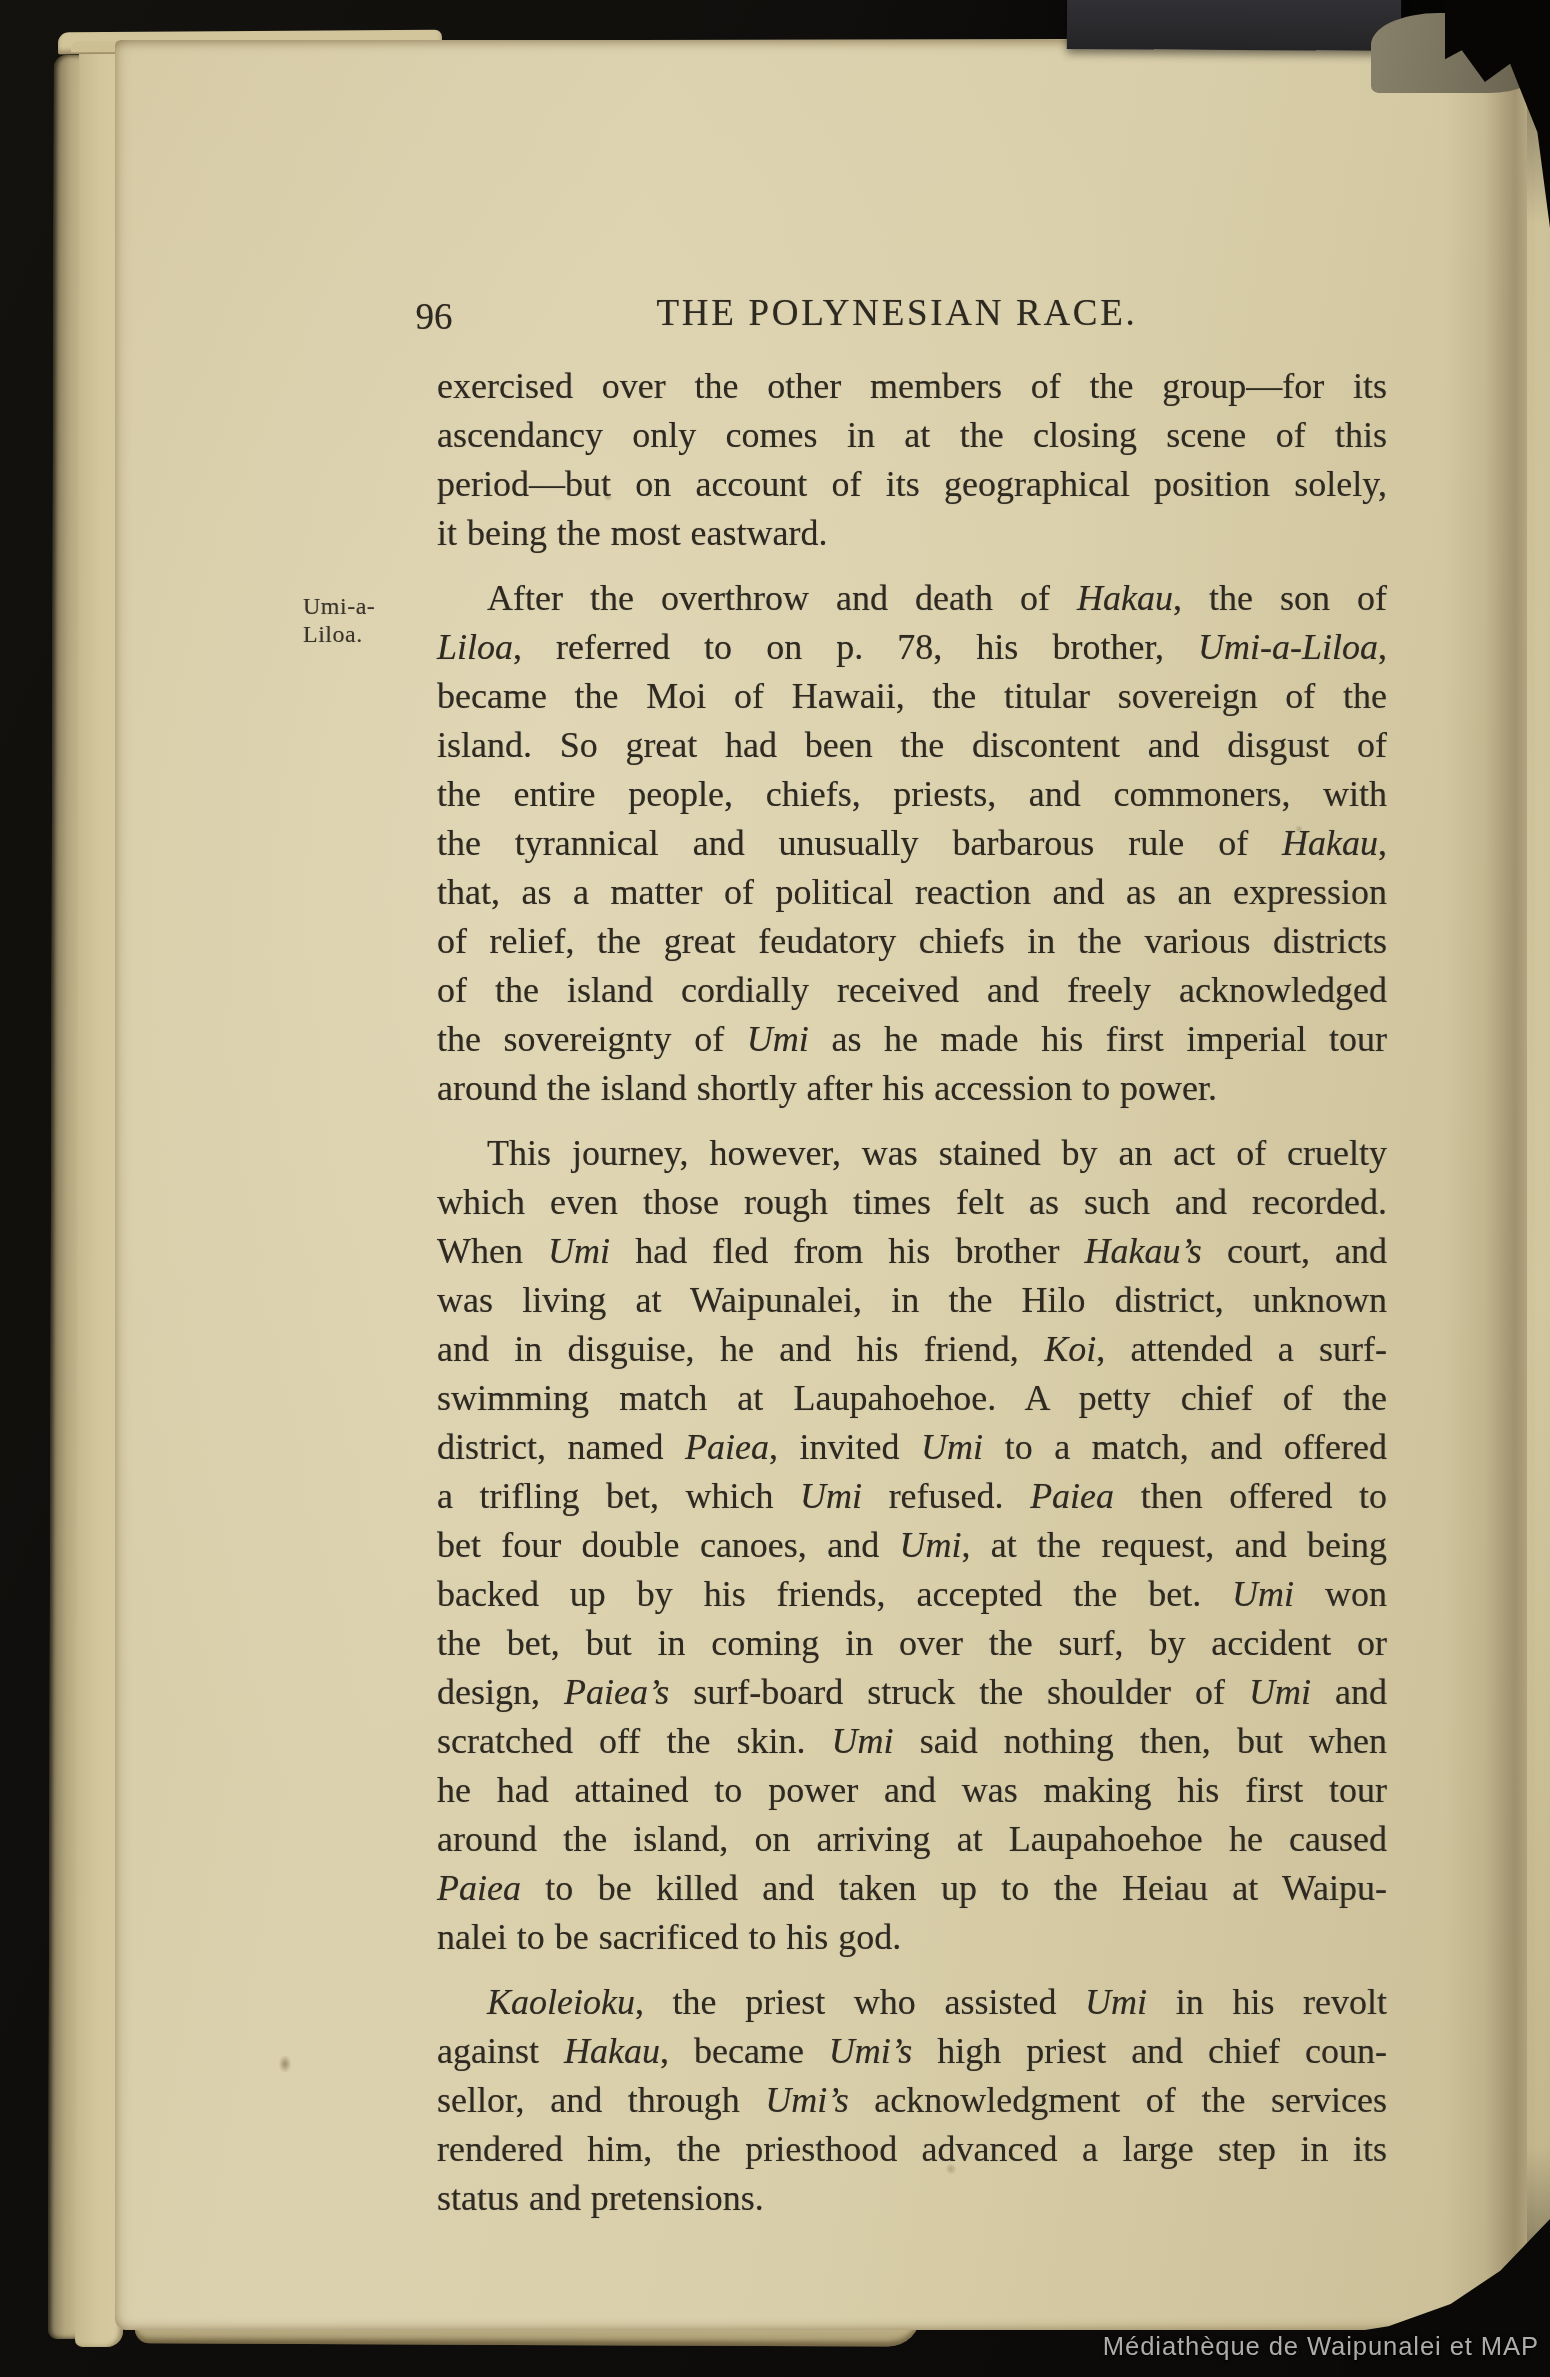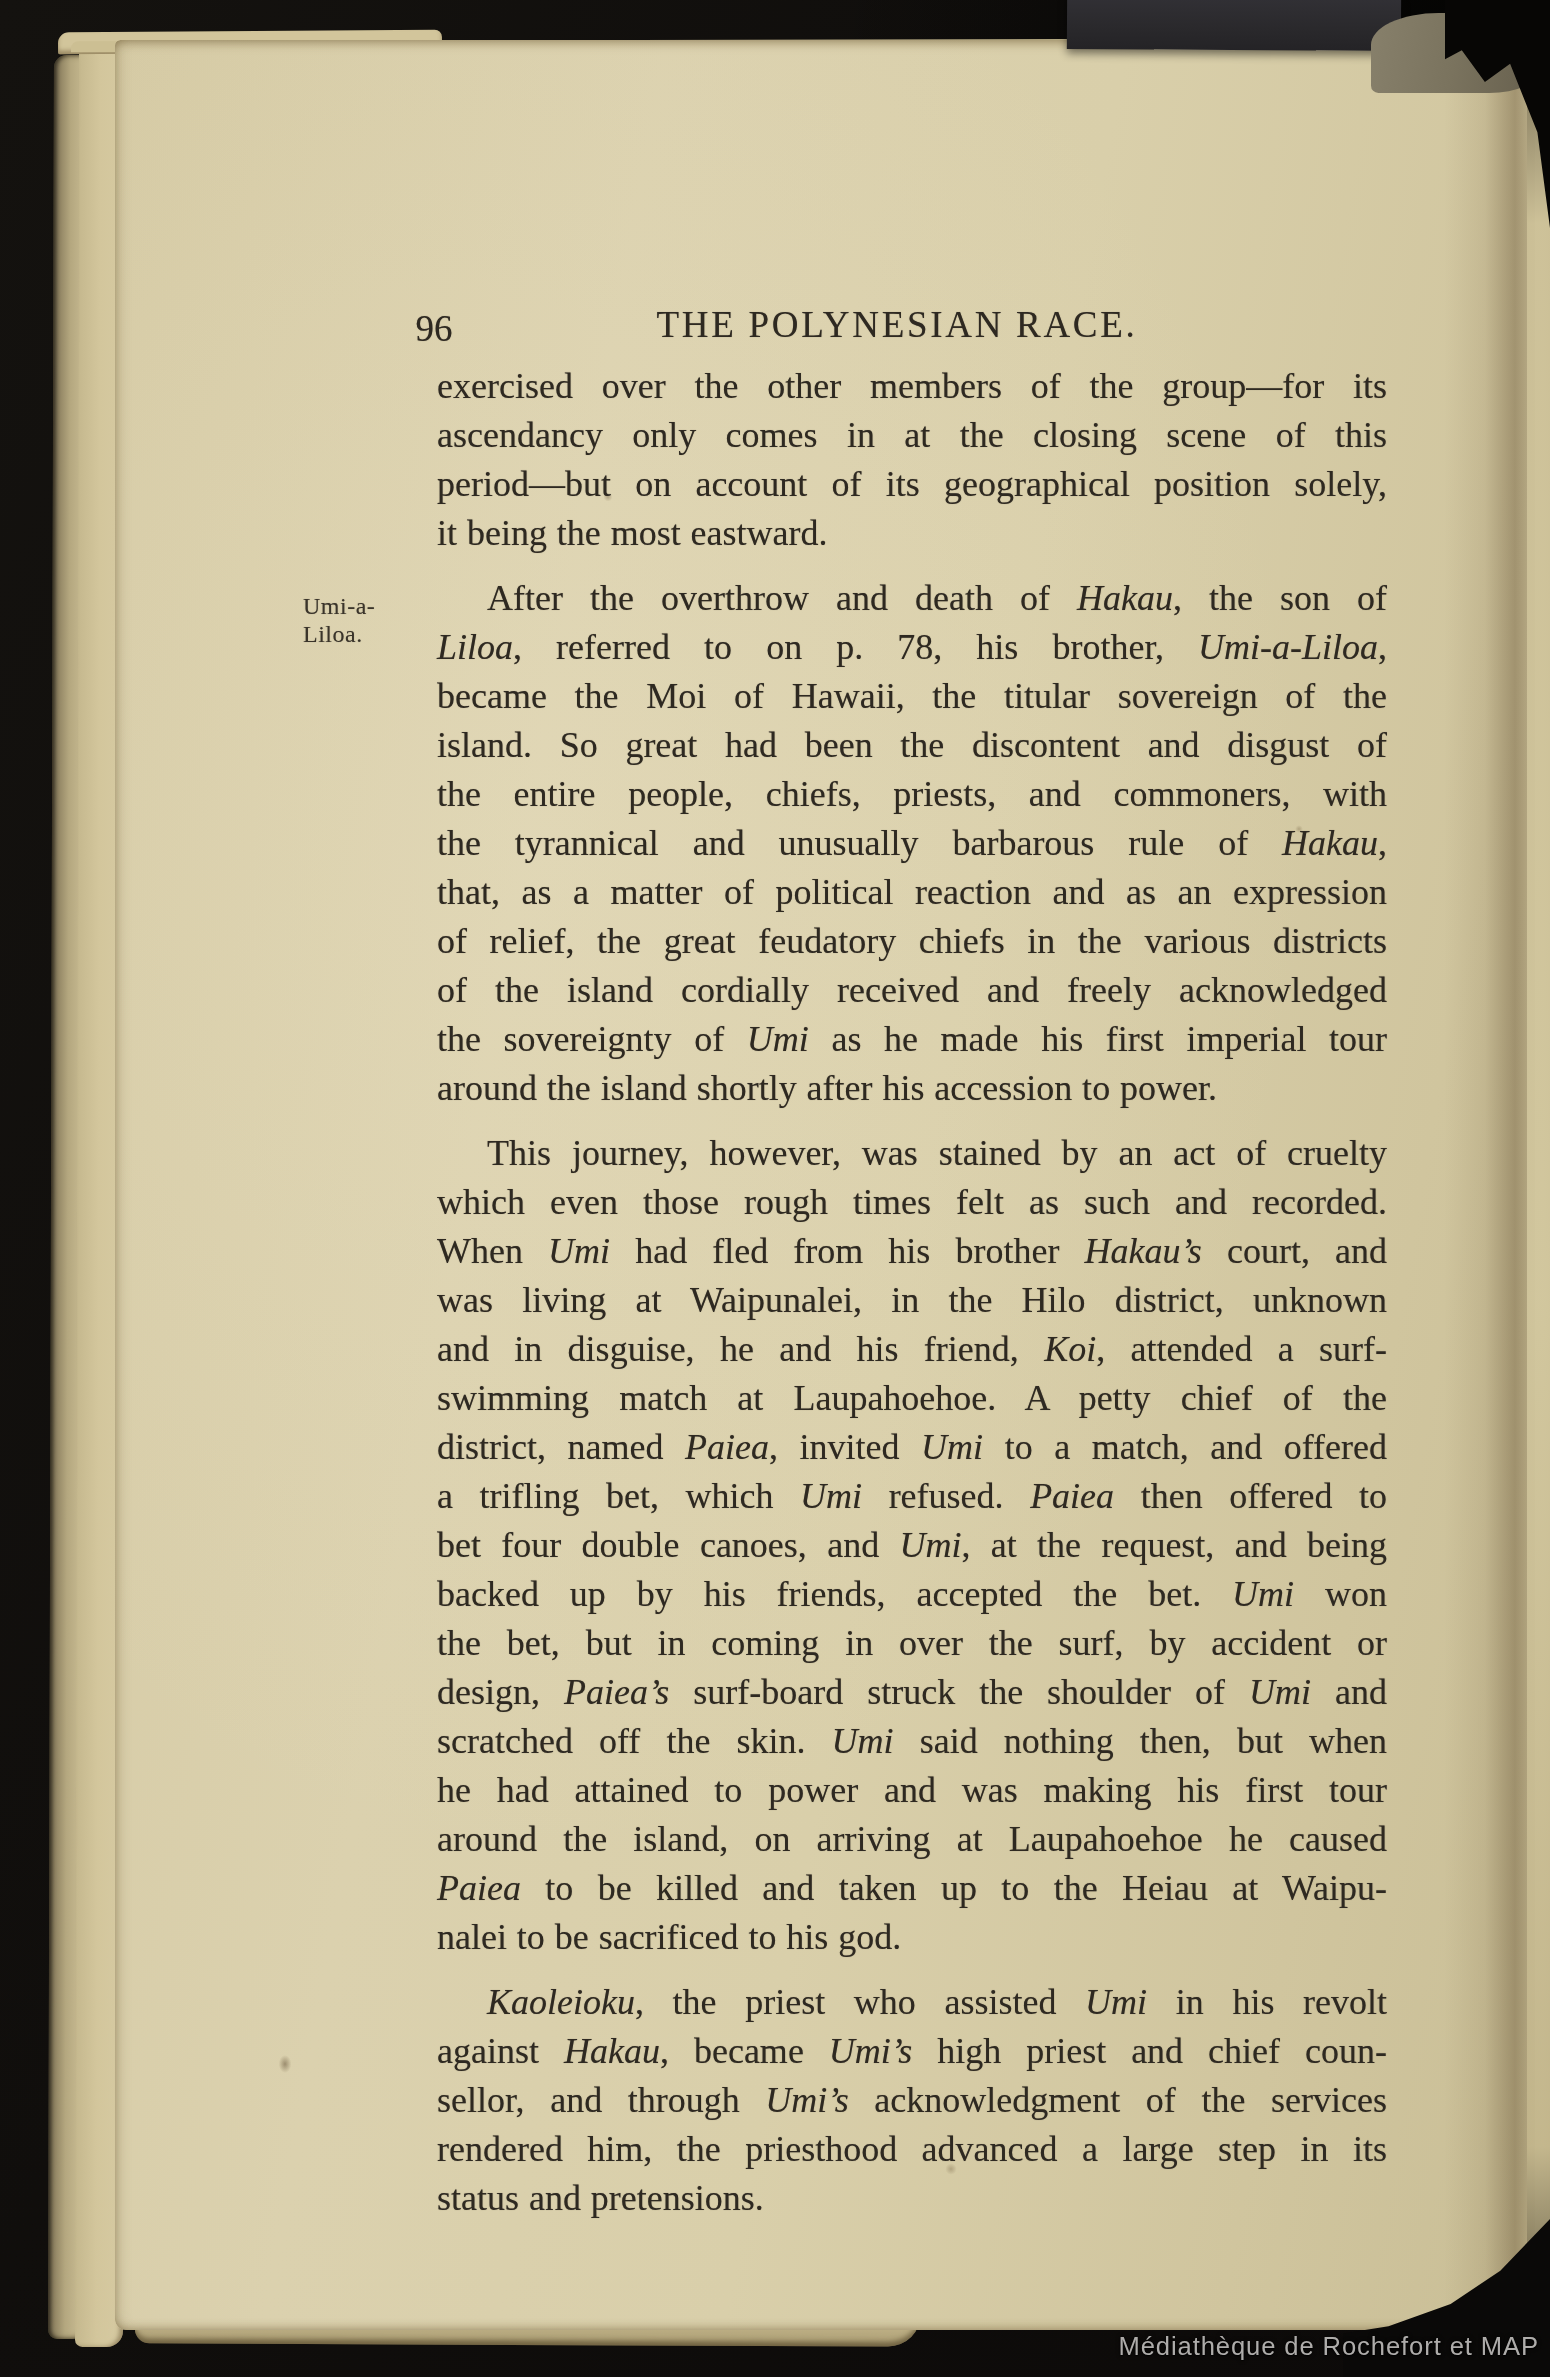--- a/index.html
+++ b/index.html
@@ -91,21 +91,21 @@
     background:#070605;
     clip-path:polygon(0 0,100% 0,100% 100%,88% 58%,62% 28%,38% 36%,16% 22%,0 26%);
   }
   .bottom-wedge{
     position:absolute;left:1343px;top:2193px;width:207px;height:185px;
     background:#0a0908;
     clip-path:polygon(100% 14%,100% 100%,0 100%,0 76%,22% 72%,52% 60%,76% 42%);
   }
   
   .print{color:#2e2921;text-shadow:0 0 0.9px rgba(46,41,33,.45);}
-  .headrow{position:absolute;left:307px;top:264px;width:950px;height:46px;}
+  .headrow{position:absolute;left:307px;top:252px;width:950px;height:46px;}
   .pagenum{position:absolute;left:-6.4px;top:5.5px;font-size:37px;line-height:37px;}
   .runhead{display:block;text-align:center;font-size:37px;line-height:42px;letter-spacing:2.7px;}
   .margin-note{
     position:absolute;left:157px;top:552px;width:146px;
     font-size:24px;line-height:28px;color:#3a342a;letter-spacing:0.5px;
     text-shadow:0 0 0.9px rgba(58,52,42,.4);
     margin-left:31px;
   }
   .bodytext{position:absolute;left:322px;top:322px;width:950px;}
   .paragraph{margin:0;}
@@ -194,15 +194,15 @@
           <div class="line last">status and pretensions.</div>
         </div>
       </div>
   </div>
 
   <div class="tab"></div>
   <div class="binding-paper"></div>
   <div class="corner-dark"></div>
   <div class="bottom-wedge"></div>
 
-  <div class="watermark">Médiathèque de Rochefort et MAP</div>
+  <div class="watermark">Médiathèque de Waipunalei et MAP</div>
 </div>
 
 
 </body></html>

